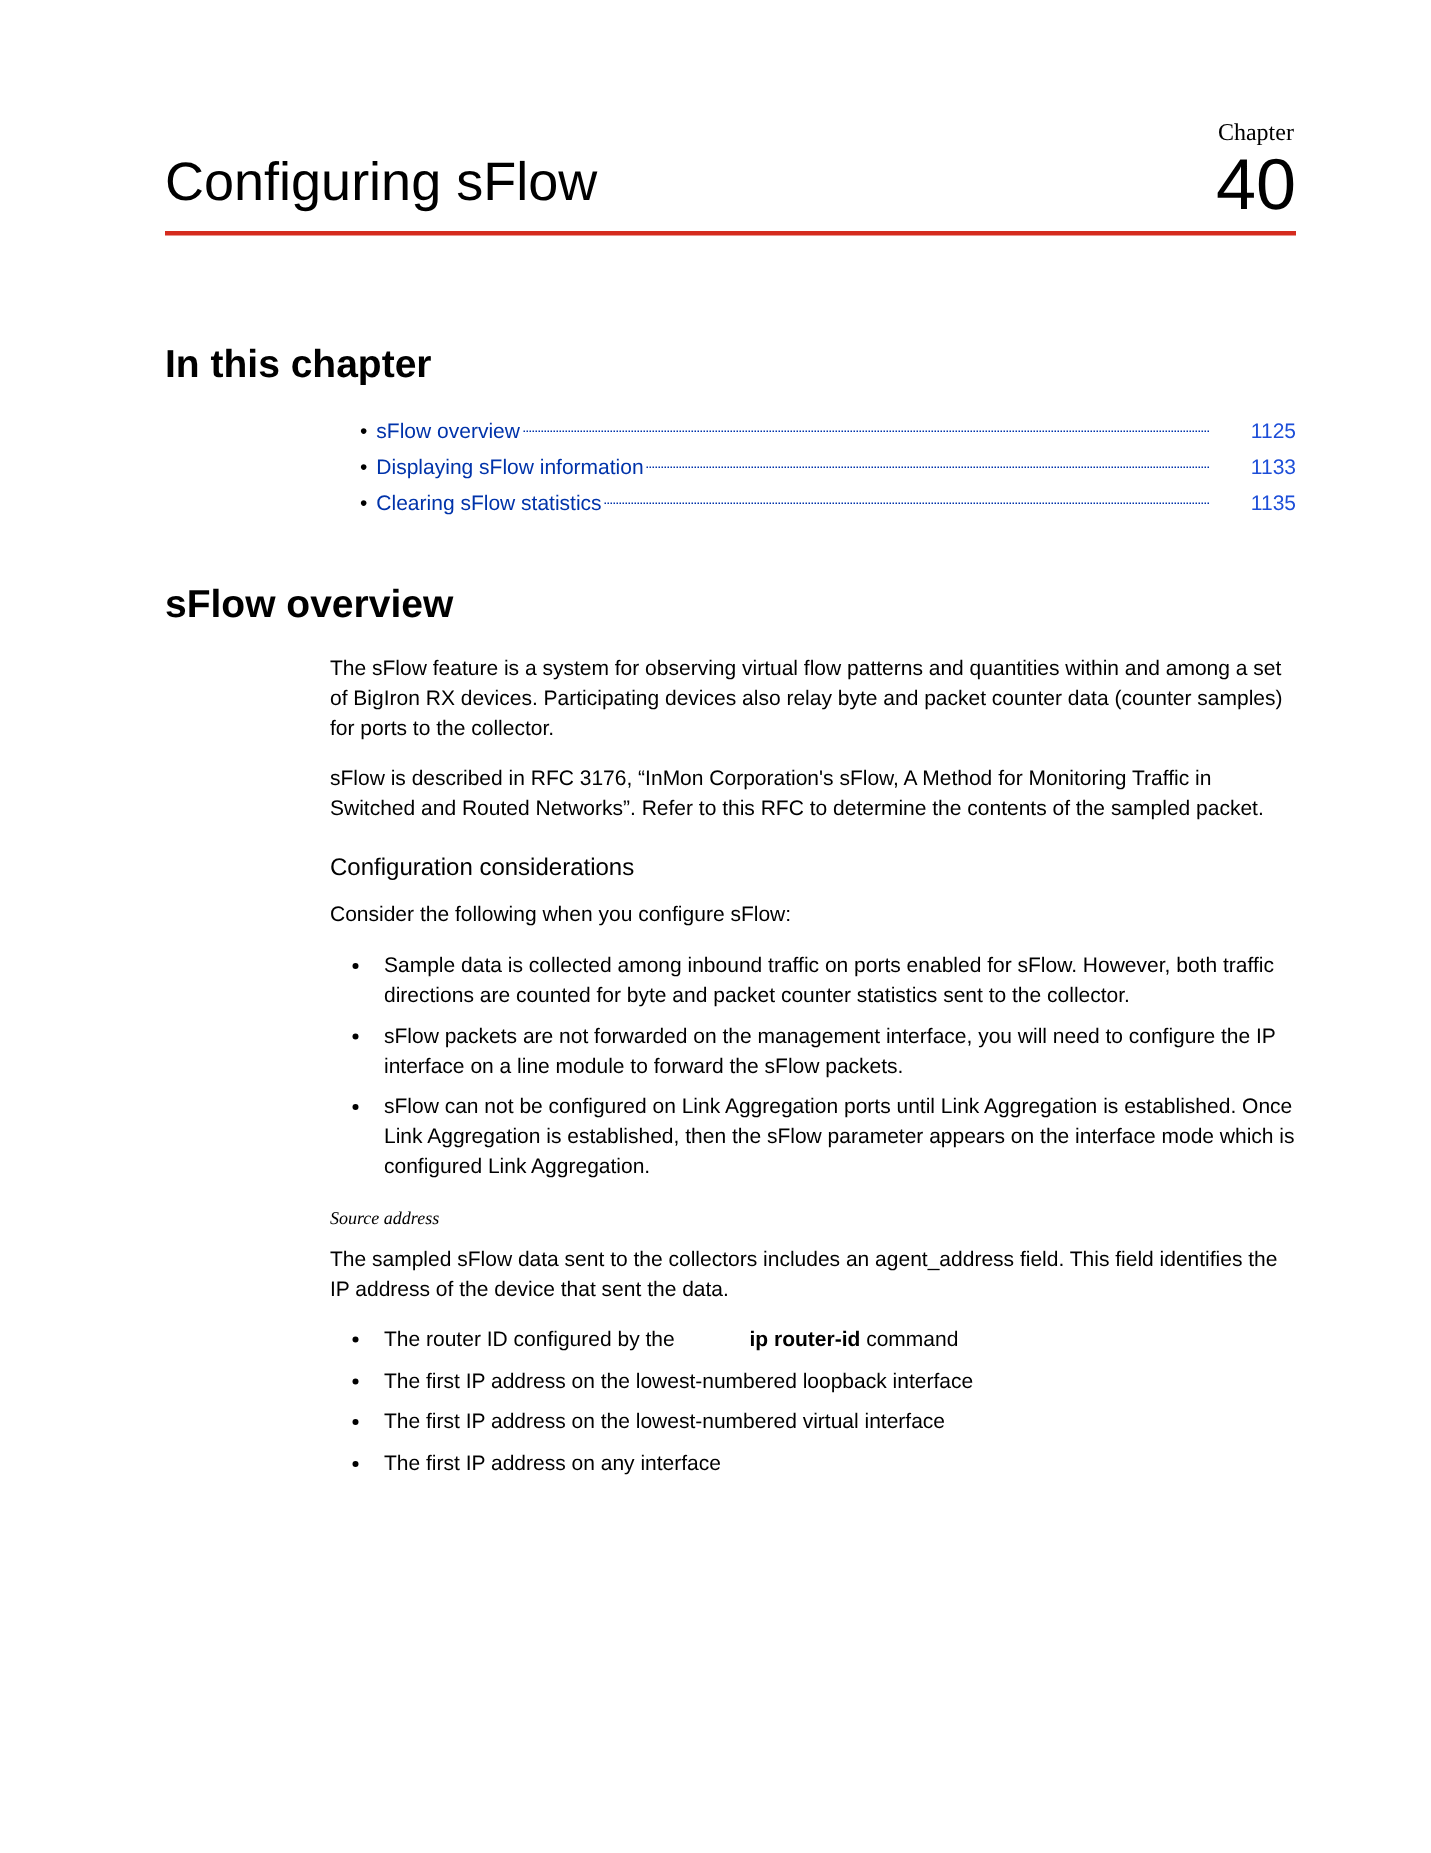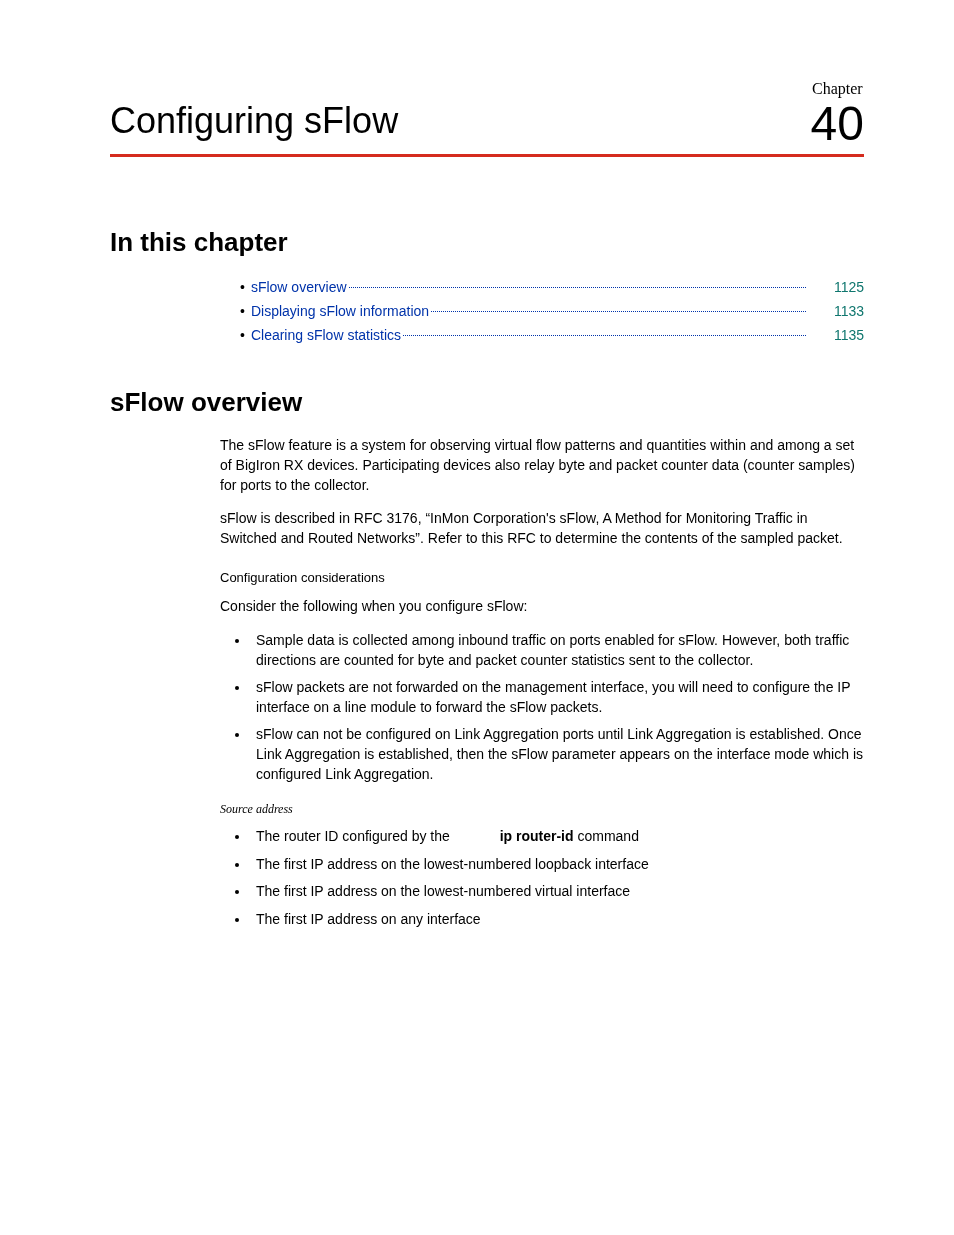--- a/index.html
+++ b/index.html
@@ -55,21 +55,21 @@
   h2.section {
     font-family: "Arial Narrow", Arial, Helvetica, sans-serif;
     font-stretch: condensed;
     font-size: 26px;
     font-weight: 700;
     margin: 0 0 18px 0;
   }
   h3.subsection {
     font-family: "Arial Narrow", Arial, Helvetica, sans-serif;
     font-stretch: condensed;
-    font-size: 13px;
+    font-size: 16px;
     font-weight: 400;
     margin: 22px 0 12px 0;
   }
   h4.subsub {
     font-family: Georgia, "Times New Roman", serif;
     font-style: italic;
     font-weight: 400;
     font-size: 12px;
     margin: 18px 0 10px 0;
   }
@@ -88,21 +88,21 @@
     align-items: baseline;
   }
   .toc-bullet {
     color: #000;
     margin-right: 6px;
   }
   .toc-link {
     color: #0033aa;
   }
   .toc-page {
-    color: #0f766e;
+    color: #1d4ed8;
     margin-left: 14px;
     width: 42px;
     text-align: right;
   }
   .toc-dots {
     flex: 1;
     border-bottom: 1px dotted #0033aa;
     transform: translateY(-4px);
     margin: 0 2px;
   }
@@ -173,20 +173,21 @@
 
     <h3 class="subsection">Configuration considerations</h3>
     <p class="body">Consider the following when you configure sFlow:</p>
     <ul class="bullets">
       <li>Sample data is collected among inbound traffic on ports enabled for sFlow. However, both traffic directions are counted for byte and packet counter statistics sent to the collector.</li>
       <li>sFlow packets are not forwarded on the management interface, you will need to configure the IP interface on a line module to forward the sFlow packets.</li>
       <li>sFlow can not be configured on Link Aggregation ports until Link Aggregation is established. Once Link Aggregation is established, then the sFlow parameter appears on the interface mode which is configured Link Aggregation.</li>
     </ul>
 
     <h4 class="subsub">Source address</h4>
+    <p class="body">The sampled sFlow data sent to the collectors includes an agent_address field. This field identifies the IP address of the device that sent the data.</p>
     <ul class="bullets">
       <li>
         <span>The router ID configured by the </span><span class="bold-inline">ip router-id</span><span> command</span>
       </li>
       <li>The first IP address on the lowest-numbered loopback interface</li>
       <li>The first IP address on the lowest-numbered virtual interface</li>
       <li>The first IP address on any interface</li>
     </ul>
   </div>
 

